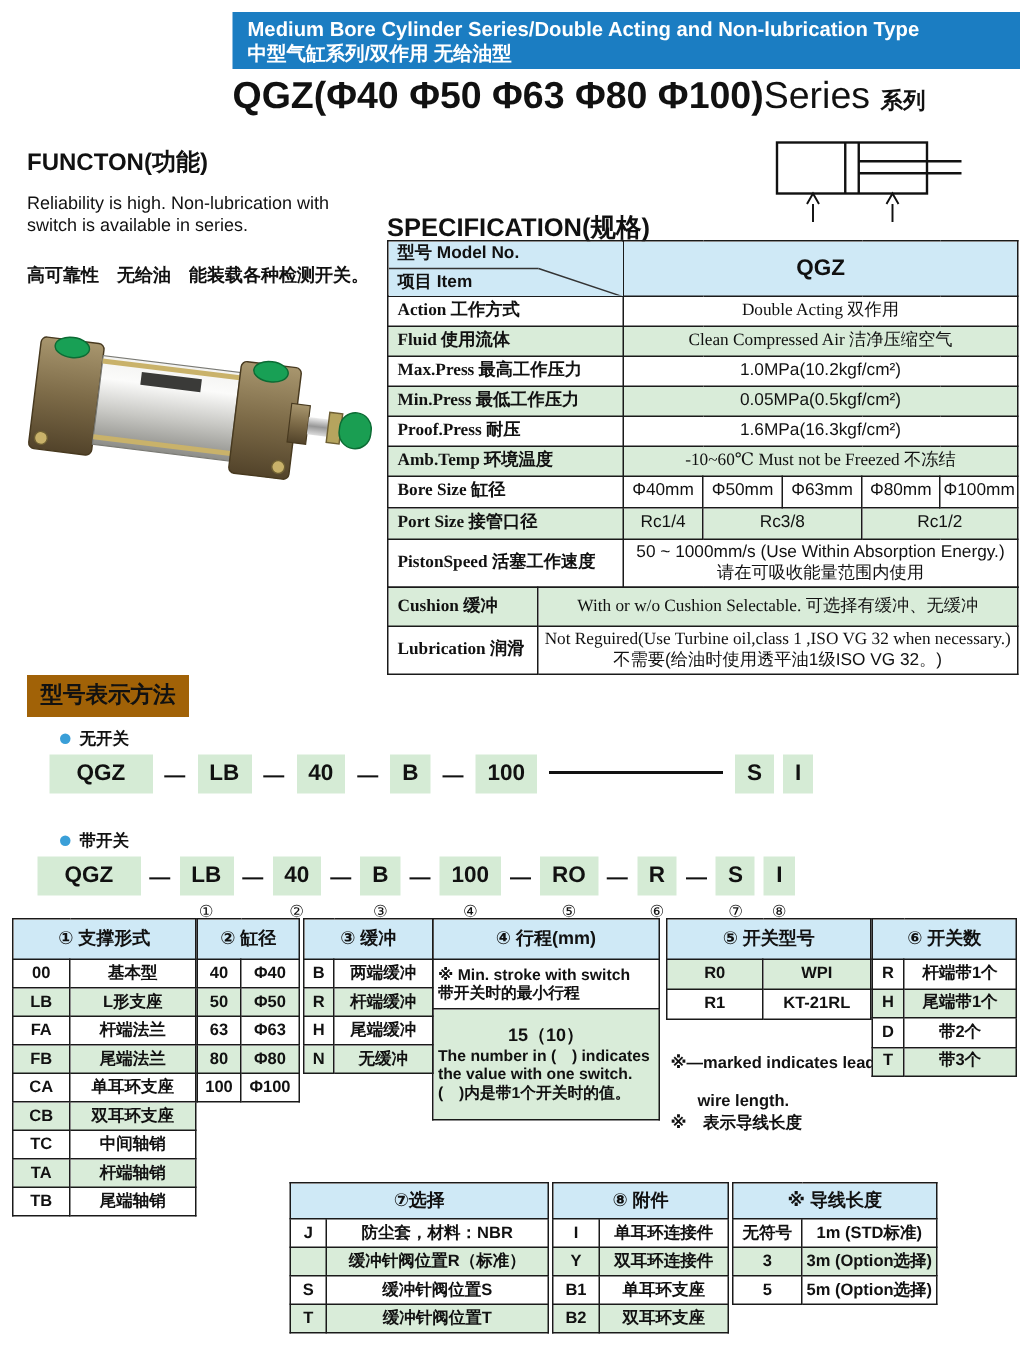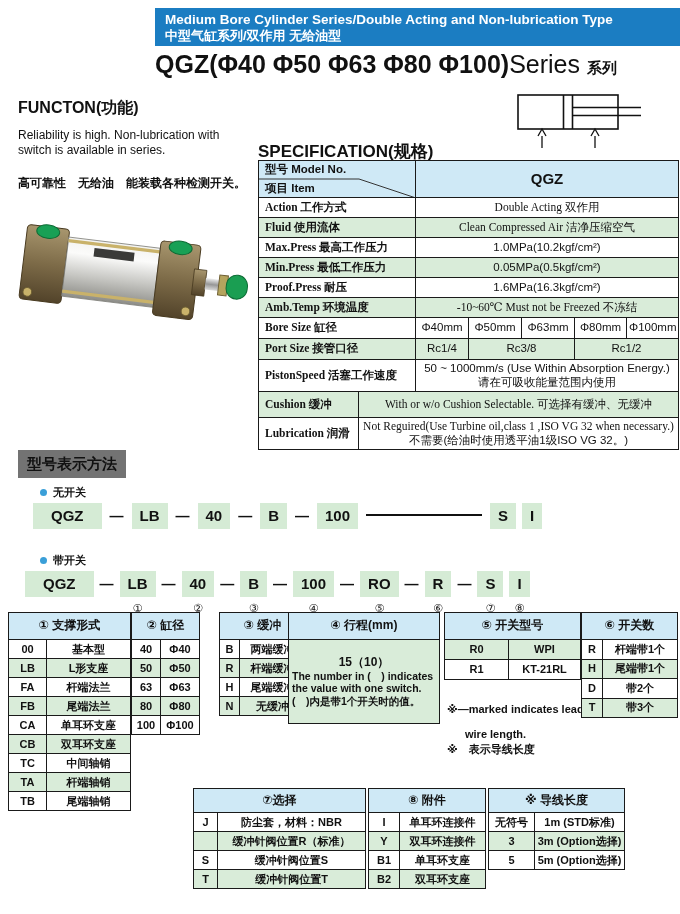--- a/index.html
+++ b/index.html
@@ -33,21 +33,21 @@
   .greenrow{background:#d9ecd9;}
   .sans{font-family:"Liberation Sans","DejaVu Sans",sans-serif;}
   .h37{height:37px}.h20{height:20px}.h21{height:21px}.h32{height:32px}.h26{height:26px}.h36{height:32px}
   .diag-cell{position:relative;padding:0 !important;}
   .diag-cell svg{position:absolute;left:0;top:0;}
   .diag-top{position:absolute;left:6px;top:2px;font-size:11.5px;font-weight:bold;}
   .diag-bot{position:absolute;left:6px;bottom:2px;font-size:11.5px;font-weight:bold;}
   .modelval{font-size:15px;font-weight:bold;font-family:"Liberation Sans",sans-serif;}
 
   
-  .mhead{left:18px;top:450px;width:108px;height:28px;background:#737373;font-size:15px;
+  .mhead{left:18px;top:450px;width:108px;height:28px;background:#a16207;font-size:15px;
          font-weight:bold;text-align:center;line-height:28px;}
   .bullet-line{font-size:11px;font-weight:bold;display:flex;align-items:center;}
   .dot{width:7px;height:7px;border-radius:50%;background:#3a9fd8;margin-right:6px;}
   .codeline{display:flex;align-items:flex-start;}
   .cbox{background:#d5ebd5;font-weight:bold;font-size:15px;height:26px;line-height:26px;
         text-align:center;padding:0 8px;}
   .cbox.qgz{padding:0 18px;}
   .dash{font-weight:bold;font-size:14px;line-height:26px;margin:0 8px;}
   .longline{width:116px;border-top:2px solid #111;margin:11px 8px 0 8px;}
   .gap6{width:6px;}
@@ -373,21 +373,21 @@
           <td>80</td>
           <td>Φ80</td>
         </tr>
     <tr>
           <td>100</td>
           <td>Φ100</td>
         </tr>
   </tbody>
     </table>
 
-  <table class="abs bt" style="left:219px;top:612px;width:86px;">
+  <table class="abs bt" style="left:202px;top:612px;width:86px;">
     <colgroup>
         <col style="width:20px">
         <col style="width:66px">
       </colgroup>
     <tbody>
         <tr>
           <td class="hd" colspan="2">③ 缓冲</td>
         </tr>
     <tr>
           <td>B</td>
@@ -406,21 +406,27 @@
           <td>无缓冲</td>
         </tr>
   </tbody>
     </table>
 
   <table class="abs bt" style="left:288px;top:612px;width:152px;">
     <tbody>
         <tr>
           <td class="hd">④ 行程(mm)</td>
         </tr>
-    <tr class="greenrow" style="height:84px;">
+    <tr style="height:33px;">
+      <td>
+        <div class="t4l" style="text-align:left;">※  Min. stroke with switch</div>
+        <div class="t4l" style="text-align:left;">带开关时的最小行程</div>
+      </td>
+        </tr>
+    <tr class="greenrow" style="height:74px;">
       <td>
         <div class="t4c">15（10）</div>
         <div class="t4l">The number in (　) indicates</div>
         <div class="t4l">the value with one switch.</div>
         <div class="t4l">(　)内是带1个开关时的值。</div>
       </td>
         </tr>
   </tbody>
     </table>
 

